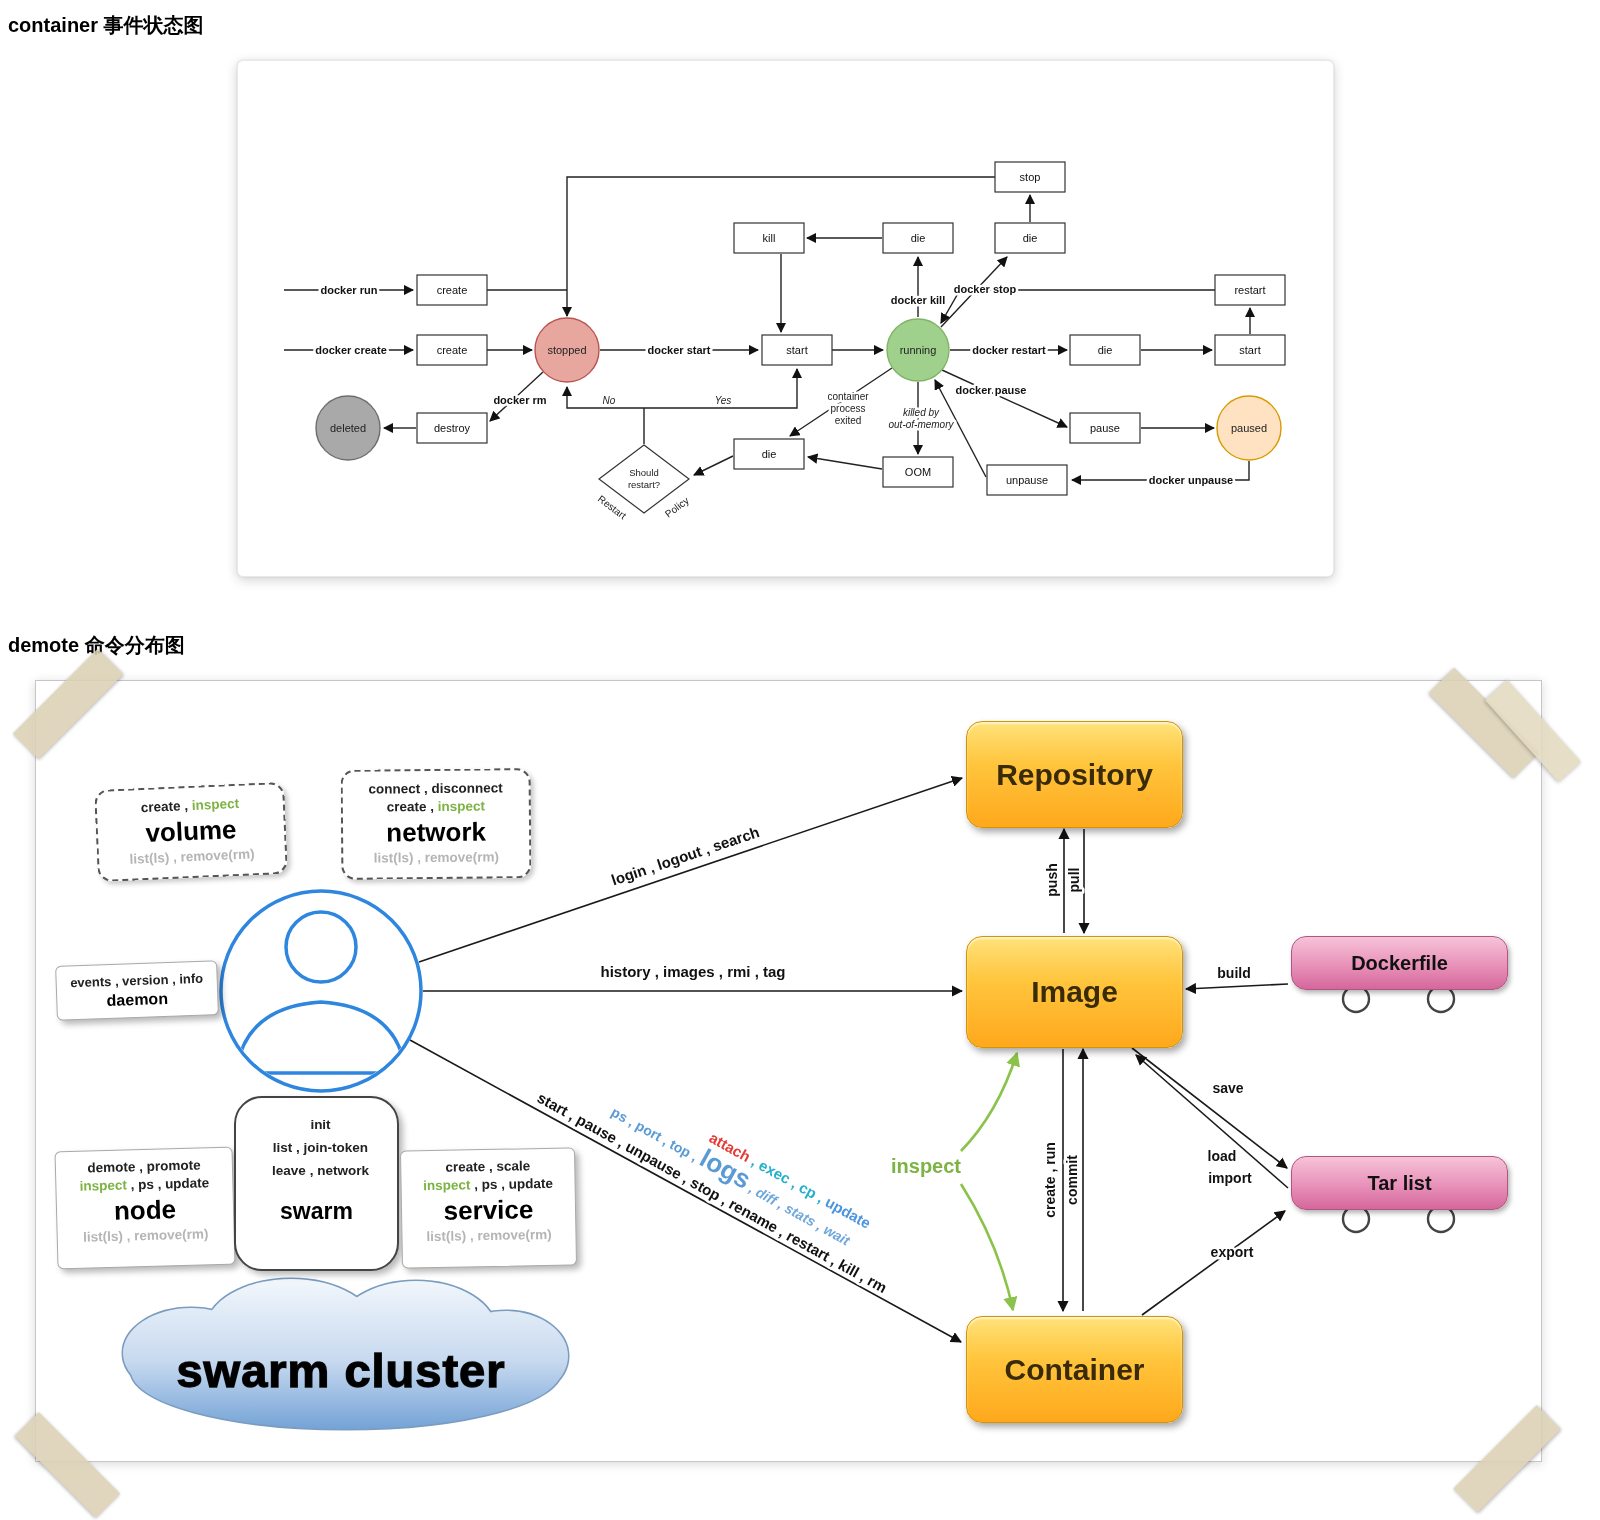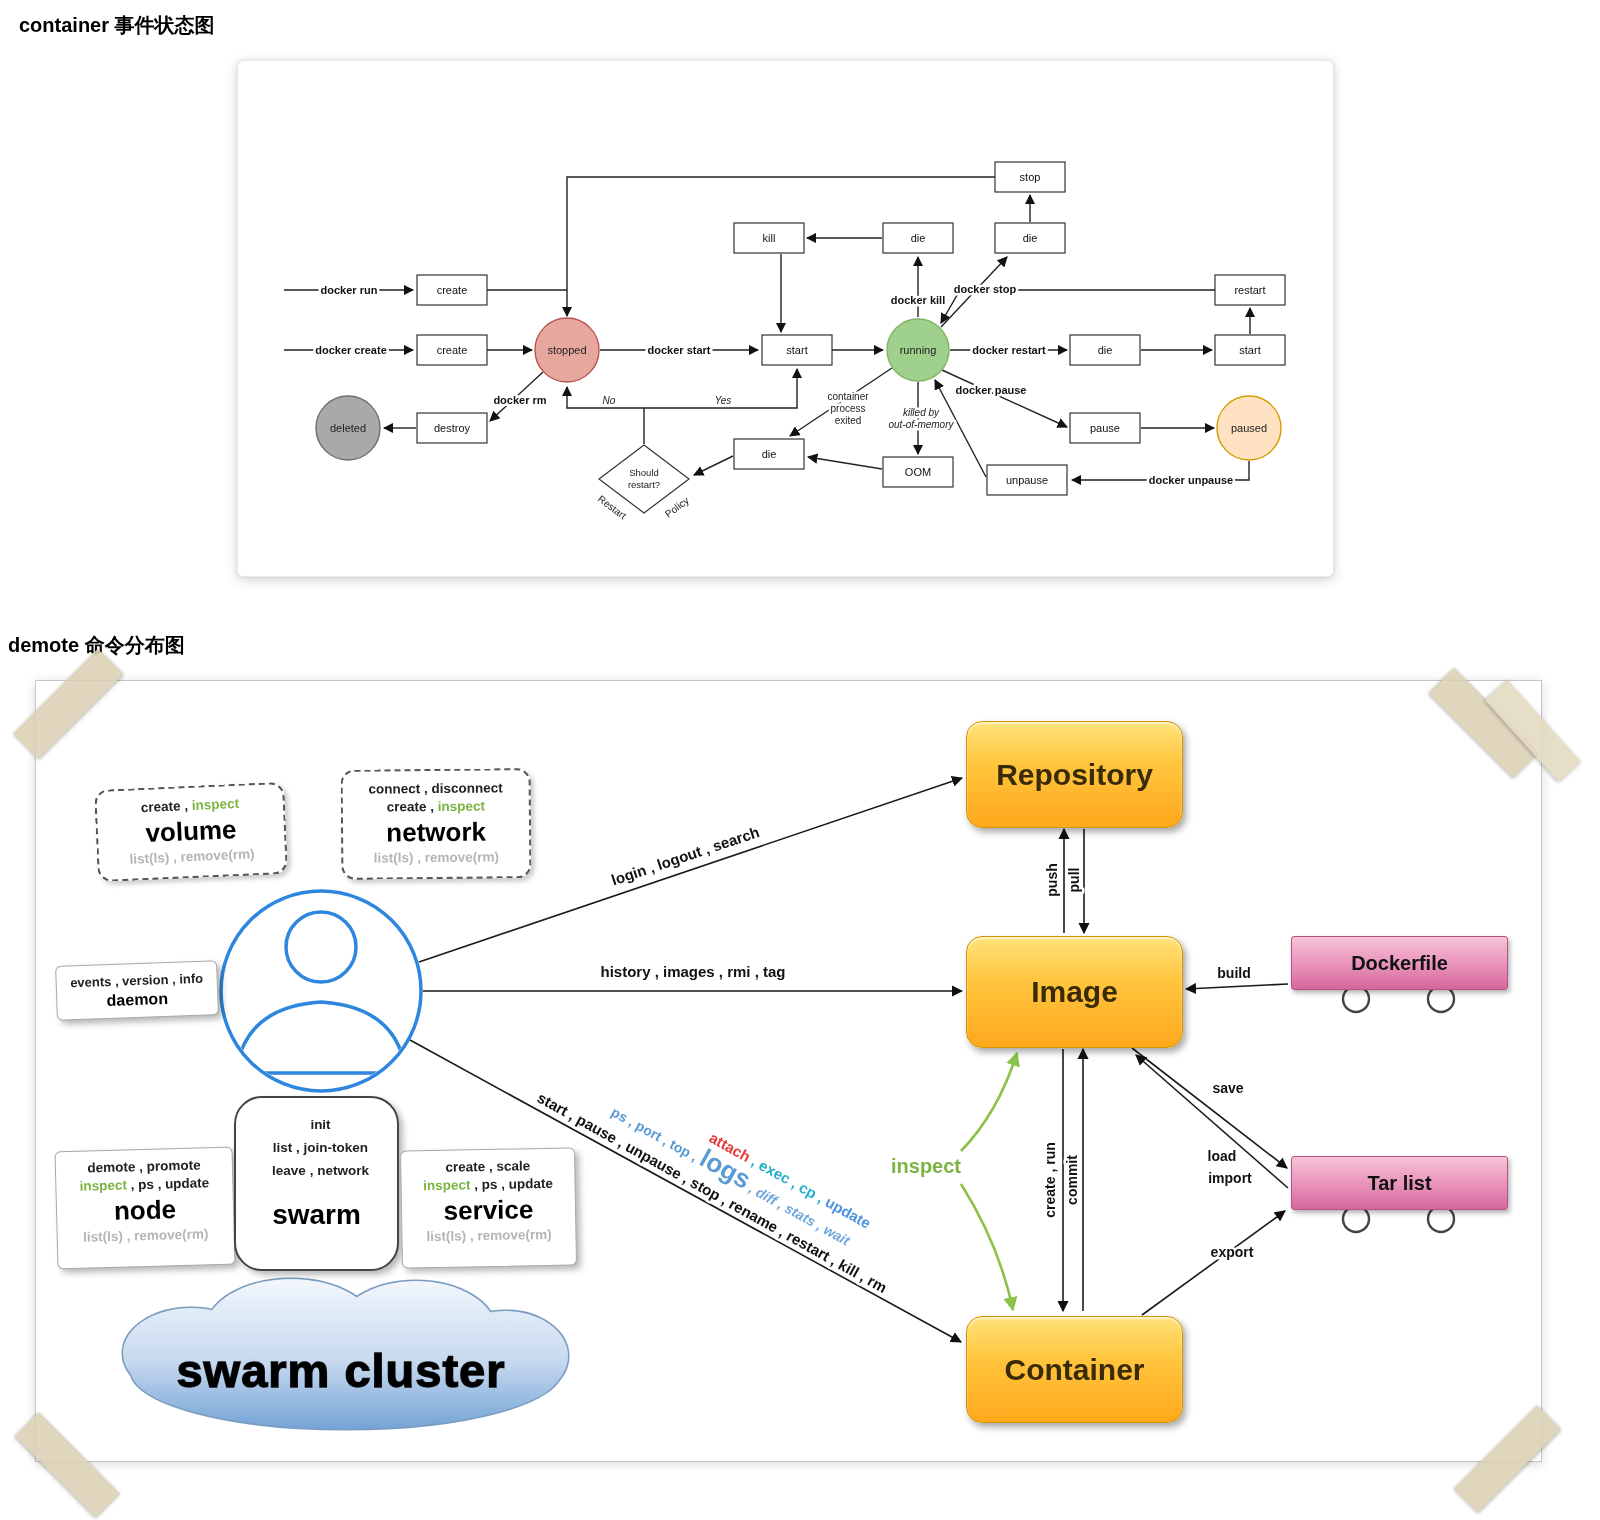--- a/index.html
+++ b/index.html
@@ -1,19 +1,19 @@
 <!DOCTYPE html>
 <html><head>
 <meta charset="utf-8">
 <style>
   html,body{margin:0;padding:0;background:#fff;}
   .page{position:relative;width:1600px;height:1520px;background:#fff;overflow:hidden;
         font-family:"Liberation Sans","DejaVu Sans",sans-serif;color:#000;}
   .sec-title{position:absolute;margin:0;font-size:20px;font-weight:bold;color:#000;}
-  #t1{left:8px;top:12px;margin-left:11px;}
+  #t1{left:8px;top:12px;}
   #t2{left:8px;top:632px;}
 
   .card1{position:absolute;left:237px;top:60px;width:1095px;height:515px;background:#fff;
          border:1px solid #e9e9e9;border-radius:6px;
          box-shadow:0 3px 12px rgba(0,0,0,.18),0 0 2px rgba(0,0,0,.12);}
   .card1 svg{display:block;width:100%;height:100%;}
 
   .card2{position:absolute;left:35px;top:680px;width:1505px;height:780px;background:#fff;
          border:1px solid #c6c6c6;box-shadow:0 2px 10px rgba(0,0,0,.15);}
   .cm-svg{position:absolute;left:0;top:0;width:1505px;height:780px;}
@@ -62,34 +62,34 @@
   #volume{left:60px;top:105px;width:190px;height:92px;transform:rotate(-2.5deg);}
   #network{left:305px;top:88px;width:190px;height:110px;transform:rotate(-0.5deg);}
   #daemon{left:20px;top:282px;width:162px;height:55px;transform:rotate(-2deg);}
   #daemon .ops{font-size:13px;}
   #daemon .bname{font-size:16px;}
   #node{left:20px;top:468px;width:178px;height:118px;transform:rotate(-1.5deg);}
   #service{left:365px;top:468px;width:175px;height:118px;transform:rotate(-1deg);}
   #swarm{left:198px;top:415px;width:165px;height:175px;border:2px solid #444;border-radius:28px;
          box-shadow:4px 4px 6px rgba(0,0,0,.28);padding-top:16px;}
   #swarm .ops{line-height:1.7;margin-left:8px;}
-  #swarm .bname{font-size:28px;margin-top:14px;}
+  #swarm .bname{font-size:23px;margin-top:14px;}
 
   
   .entity{position:absolute;display:flex;align-items:center;justify-content:center;border-radius:16px;
           background:linear-gradient(180deg,#ffe27a 0%,#ffc53d 40%,#ffa81c 100%);
           border:1px solid #d29400;
           box-shadow:3px 4px 7px rgba(0,0,0,.35), inset 0 2px 2px rgba(255,255,255,.65);
           font-size:30px;font-weight:bold;color:#3a2b08;}
   #repository{left:930px;top:40px;width:215px;height:105px;}
   #image{left:930px;top:255px;width:215px;height:110px;}
   #container{left:930px;top:635px;width:215px;height:105px;}
   .file{position:absolute;display:flex;align-items:center;justify-content:center;
         background:linear-gradient(180deg,#f6c3d8 0%,#e891b9 55%,#d5679c 100%);
-        border:1px solid #b2557f;border-radius:3px;box-shadow:2px 3px 5px rgba(0,0,0,.3);
+        border:1px solid #b2557f;border-radius:15px;box-shadow:2px 3px 5px rgba(0,0,0,.3);
         font-size:20px;font-weight:bold;color:#111;}
   #dockerfile{left:1255px;top:255px;width:215px;height:52px;}
   #tarfiles{left:1255px;top:475px;width:215px;height:52px;}
 
   
   .tape{position:absolute;background:#dbd1b4;opacity:.88;box-shadow:0 1px 4px rgba(0,0,0,.35);z-index:6;}
   #tape-tl{left:8px;top:686px;width:120px;height:36px;transform:rotate(-45deg);}
   #tape-tr1{left:1424px;top:705px;width:120px;height:36px;transform:rotate(45deg);}
   #tape-tr2{left:1478px;top:716px;width:110px;height:30px;transform:rotate(48deg);background:#e3dac0;}
   #tape-bl{left:10px;top:1448px;width:115px;height:34px;transform:rotate(45deg);}

